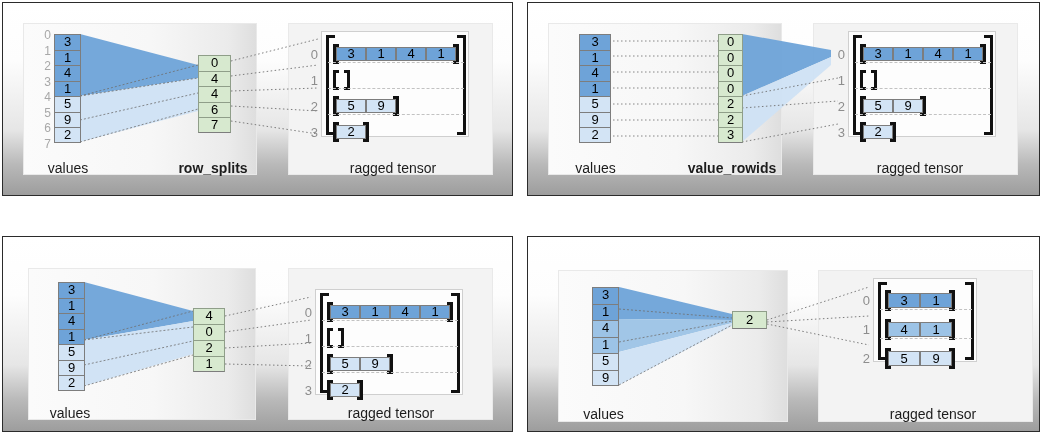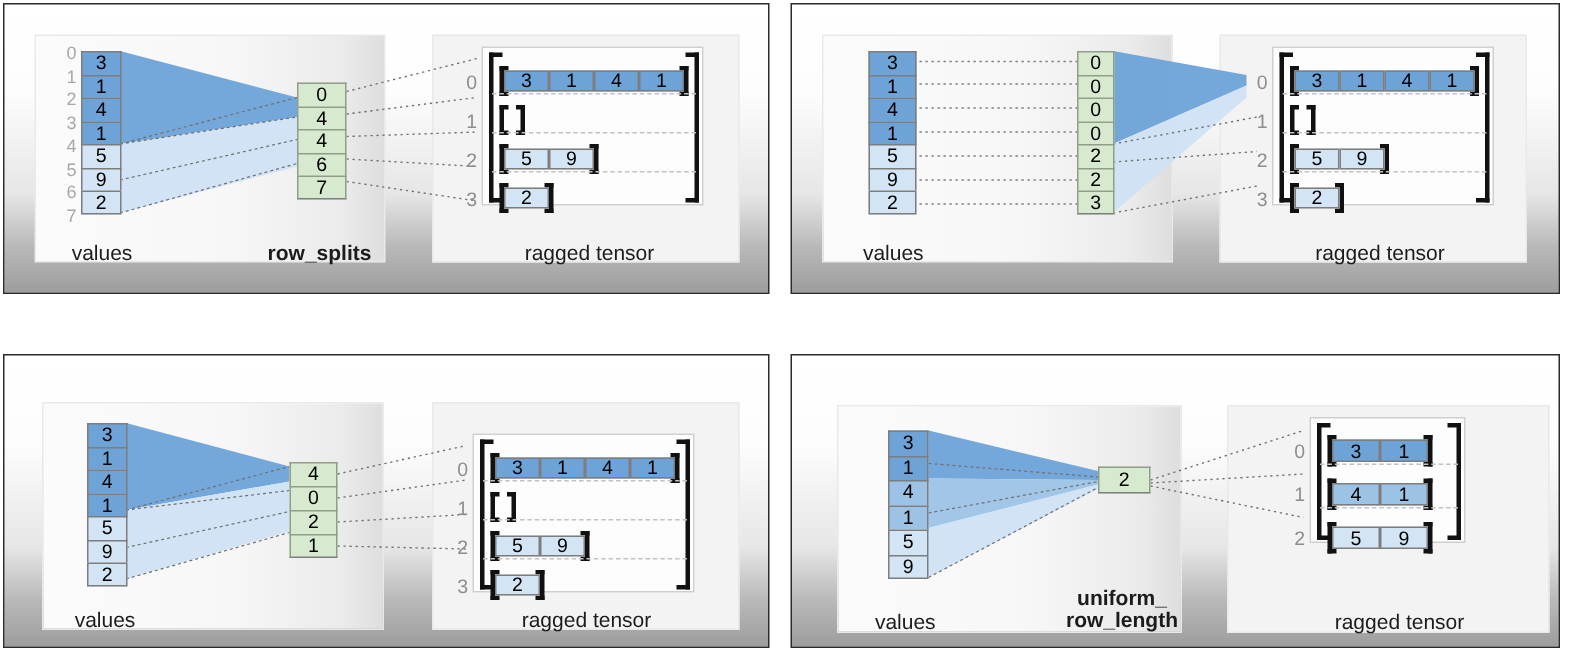--- a/index.html
+++ b/index.html
@@ -304,20 +304,21 @@
           <i style="left: 44px; top: 90px; width: 3px; height: 20px; background: rgb(17, 17, 17);"></i>
           <i style="left: 41px; top: 90px; width: 6px; height: 3px; background: rgb(17, 17, 17);"></i>
           <i style="left: 41px; top: 107px; width: 6px; height: 3px; background: rgb(17, 17, 17);"></i>
         </div>
         <div class="rtrow" style="left: 14px; top: 93px;">
           <div class="rtcell" style="width: 30px; height: 14px; line-height: 12px; background: rgb(211, 228, 245);">2</div>
         </div>
       </div>
 
     <div class="cap" style="left:20px;top:158px;width:95px;">values</div>
+    <div class="cap bold" style="left:134px;top:158px;width:140px;">value_rowids</div>
     <div class="cap" style="left:312px;top:158px;width:160px;">ragged tensor</div>
   </div>
 
   <div class="panel p3">
     <div class="card left" style="left:25px;top:31px;width:228px;height:152px;"></div>
     <div class="card right" style="left:285px;top:31px;width:205px;height:152px;"></div>
 
     <svg class="ov" width="511" height="196">
       <polygon points="81,45 81,103 190,84 190,74" fill="#6ea3d8" opacity="0.95"></polygon>
       <polygon points="81,103 81,149 190,117 190,84" fill="#cfe2f4" opacity="0.95"></polygon>
@@ -490,18 +491,16 @@
           <i style="left: 75px; top: 69px; width: 6px; height: 3px; background: rgb(17, 17, 17);"></i>
           <i style="left: 75px; top: 87px; width: 6px; height: 3px; background: rgb(17, 17, 17);"></i>
         </div>
         <div class="rtrow" style="left: 14px; top: 72px;">
           <div class="rtcell" style="width: 32px; height: 15px; line-height: 13px; background: rgb(211, 228, 245);">5</div>
           <div class="rtcell" style="width: 32px; height: 15px; line-height: 13px; background: rgb(211, 228, 245);">9</div>
         </div>
       </div>
 
     <div class="cap" style="left:28px;top:170px;width:95px;">values</div>
-    <div class="cap bold" style="left:155px;top:154px;width:130px;">uniform_
-row_length</div>
     <div class="cap" style="left:325px;top:170px;width:160px;">ragged tensor</div>
   </div>
 
 </div>
 
 </body></html>

